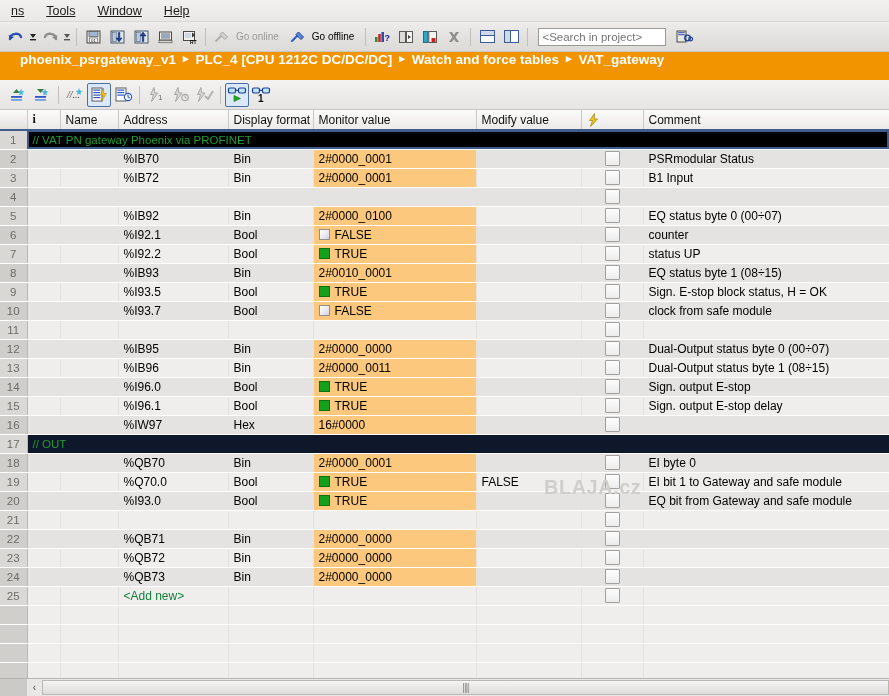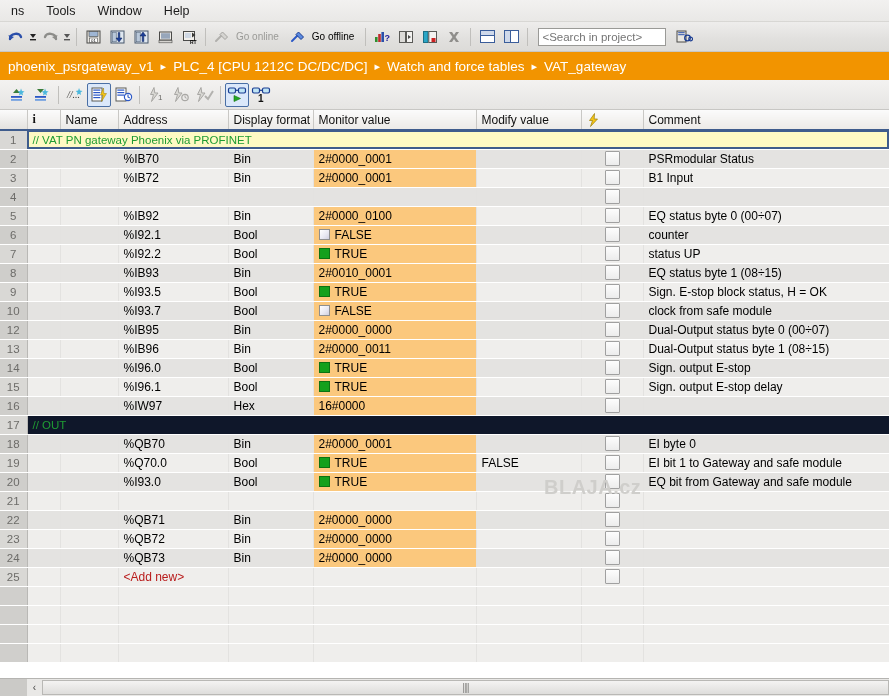--- a/index.html
+++ b/index.html
@@ -21,20 +21,21 @@
     display: flex; align-items: center;
     padding-left: 0px;
     box-sizing: border-box;
   }
   .menuitem {
     padding: 2px 11px;
     font-size: 12.5px;
     color: #1b1b1b;
     white-space: nowrap;
     cursor: default;
+    text-decoration: underline;
   }
 
   
   .toolbar {
     height: 30px;
     background: linear-gradient(to bottom,#eeedec 0%,#e2e1df 55%,#dcdbd8 100%);
     border-bottom: 1px solid #c8c7c4;
     display: flex; align-items: center;
     box-sizing: border-box;
     padding: 0 4px;
@@ -60,25 +61,25 @@
     padding: 0 3px;
     box-sizing: border-box;
     line-height: 16px;
     margin-left: 6px;
   }
 
   
   .breadcrumb {
     height: 28px;
     background: #f29400;
-    display: flex; align-items: center;
-    padding-left: 8px;
+    display: flex; 
+    padding-left: 20px;
     color: #fff;
     font-size: 13.5px;
-    font-weight: normal;
+    font-weight: bold;
     box-sizing: border-box;
   }
   .crumb { white-space: nowrap; }
   .crumbsep { padding: 0 7px; font-size: 11px; }
 
   
   .edtoolbar {
     height: 30px;
     background: linear-gradient(to bottom,#f3f2f1 0%,#e6e5e3 100%);
     border-bottom: 1px solid #c8c7c4;
@@ -152,21 +153,21 @@
     display: inline-block;
     vertical-align: -1px;
     margin-right: 5px;
     border: 1px solid #8f8f8f;
     box-sizing: border-box;
   }
   .boolbox.on { background: #14a01c; border-color:#0c7312; }
   .boolbox.off { background: linear-gradient(135deg,#ffffff 0%,#e7e7f2 60%,#cfcfe0 100%); }
   .comment-text { color: #1f9c33; font-size: 11.5px; }
   .sel-outline { outline: 2px solid #3f5c8c; outline-offset: -2px; }
-  .addnew { color: #b91c1c; }
+  .addnew { color: #15803d; }
 
   .blankzone { background:#efeeec; }
   .blankzone td { background:#efeeec; border-right:1px solid #e3e2e0; border-bottom:1px solid #f7f7f6;}
   .blankzone .c-rownum { background:#d0cfcc; border-right:1px solid #b9b8b5;}
 
   
   .watermark {
     position: absolute;
     left: 544px; top: 476px;
     font-size: 20px;
@@ -479,21 +480,21 @@
             <svg width="13" height="14" viewBox="0 0 13 14">
               <path d="M7.5 0.5 L2.5 7.5 L5.5 7.5 L3.5 13.5 L10.5 6 L7.2 6 Z" fill="#f5c518" stroke="#9a7c07" stroke-width=".7"></path>
             </svg>
           </th>
           <th style="border-right:none">Comment</th>
         </tr>
       </thead>
       <tbody id="tbody">
           <tr class="rowA">
             <td class="c-rownum">1</td>
-            <td colspan="8" class="sel-outline" style="background: #fef9c3; border-right: none;"><span class="comment-text">// VAT PN gateway Phoenix via PROFINET</span></td>
+            <td colspan="8" class="sel-outline" style="background: #000000; border-right: none;"><span class="comment-text">// VAT PN gateway Phoenix via PROFINET</span></td>
           </tr>
           <tr class="rowB">
             <td class="c-rownum">2</td>
             <td></td>
             <td></td>
             <td>%IB70</td>
             <td>Bin</td>
             <td class="mon">2#0000_0001</td>
             <td></td>
             <td class="forcecell"><span class="fbox"></span></td>
@@ -579,20 +580,31 @@
           <tr class="rowB">
             <td class="c-rownum">10</td>
             <td></td>
             <td></td>
             <td>%I93.7</td>
             <td>Bool</td>
             <td class="mon"><span class="boolbox off"></span><span>FALSE</span></td>
             <td></td>
             <td class="forcecell"><span class="fbox"></span></td>
             <td style="border-right: none;">clock from safe module</td>
+          </tr>
+          <tr class="rowA">
+            <td class="c-rownum">11</td>
+            <td></td>
+            <td></td>
+            <td></td>
+            <td></td>
+            <td class="monblank"></td>
+            <td></td>
+            <td class="forcecell"><span class="fbox"></span></td>
+            <td style="border-right: none;"></td>
           </tr>
           <tr class="rowB">
             <td class="c-rownum">12</td>
             <td></td>
             <td></td>
             <td>%IB95</td>
             <td>Bin</td>
             <td class="mon">2#0000_0000</td>
             <td></td>
             <td class="forcecell"><span class="fbox"></span></td>

